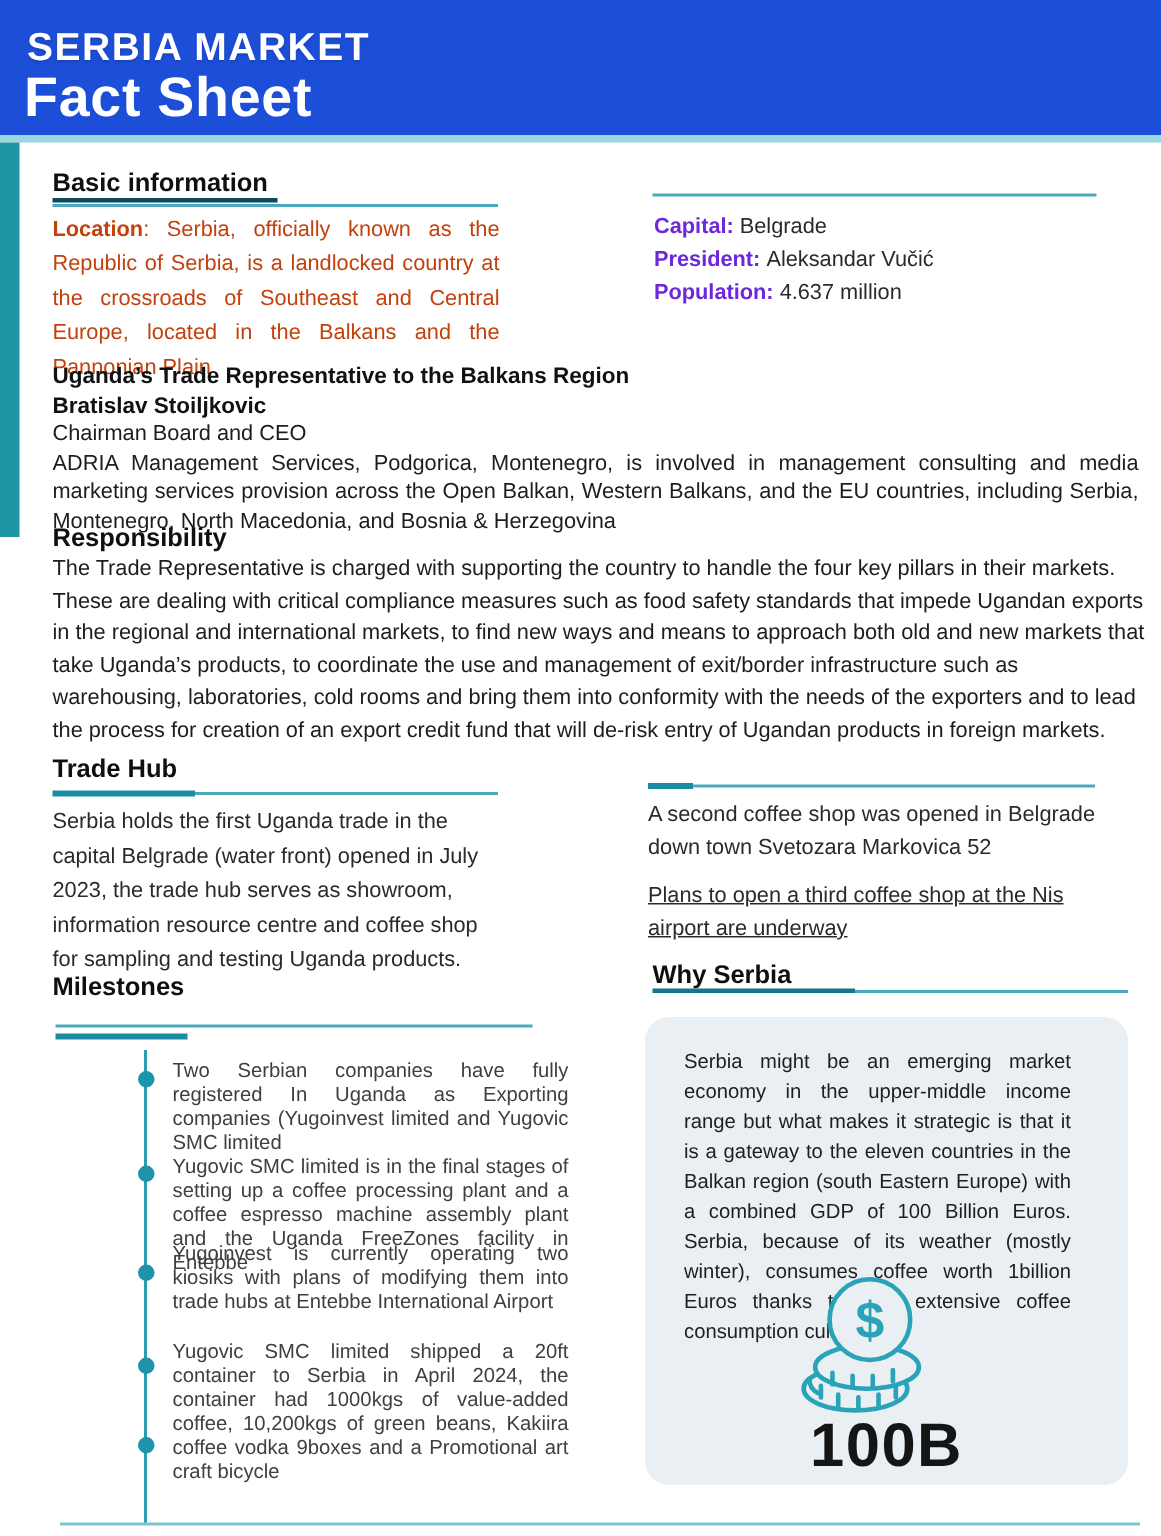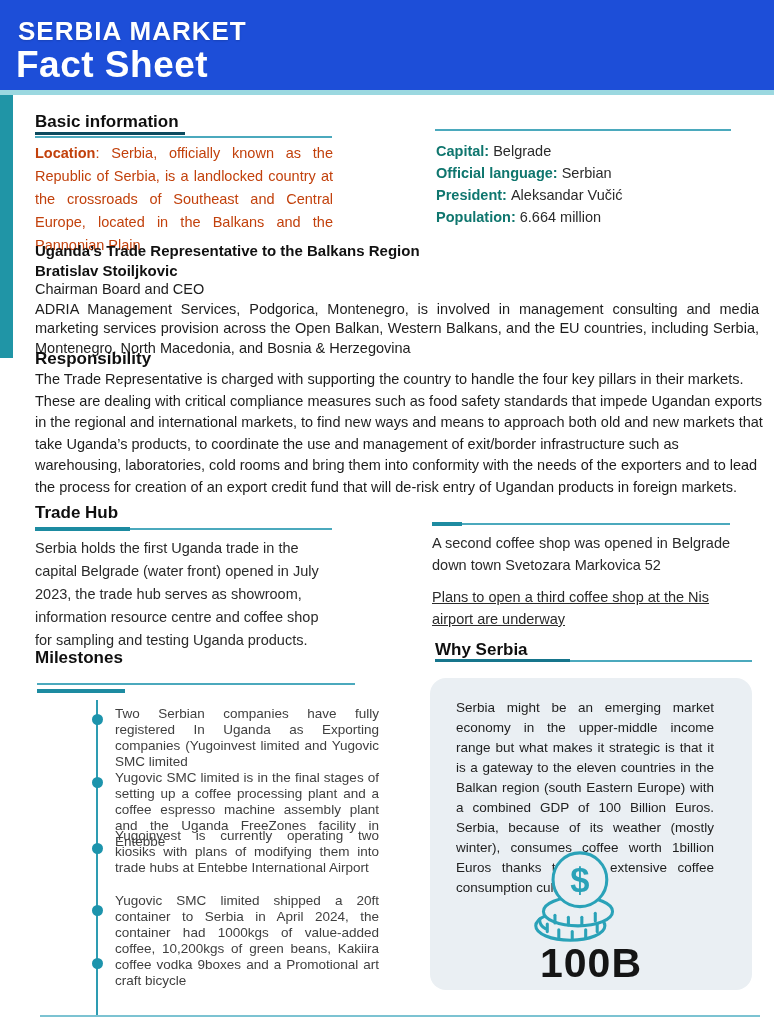--- a/index.html
+++ b/index.html
@@ -16,21 +16,21 @@
   
   .rule{position:absolute;}
 
   
   .h2{position:absolute;font-size:17px;font-weight:700;color:#0f0f0f;}
   .just{text-align:justify;}
 
   .loc{position:absolute;left:35px;top:142px;width:298px;font-size:14.5px;line-height:23px;color:#c2410c;}
   .facts{position:absolute;left:436px;top:140px;font-size:14.5px;line-height:22px;color:#2a2a2a;}
   .facts .val{margin-left:4px;font-weight:400;}
-  .facts b{font-weight:700;color:#0f766e;}
+  .facts b{font-weight:700;color:#6d28d9;}
 
   .rep{position:absolute;left:35px;top:241px;width:724px;font-size:14.5px;line-height:19.5px;color:#1d1d1d;}
   .rep .b15{font-weight:700;font-size:15px;color:#111;}
   .resp-head{position:absolute;left:35px;top:349px;font-size:17px;font-weight:700;color:#101010;}
   .resp{position:absolute;left:35px;top:369px;width:730px;font-size:14.5px;line-height:21.5px;color:#1d1d1d;}
 
   .th-left{position:absolute;left:35px;top:537px;width:304px;font-size:14.5px;line-height:23px;color:#2a2a2a;}
   .th-right-1{position:absolute;left:432px;top:532px;width:314px;font-size:14.5px;line-height:22px;color:#2a2a2a;}
   .th-right-2{position:absolute;left:432px;top:586px;width:314px;font-size:14.5px;line-height:22px;color:#2a2a2a;text-decoration:underline;}
 
@@ -63,23 +63,22 @@
   <div class="rule" style="left:35px;top:132px;width:150px;height:3px;background:#0c4a5e;"></div>
   <div class="rule" style="left:35px;top:136px;width:297px;height:2px;background:#4ba9bd;"></div>
   <div class="rule" style="left:435px;top:129px;width:296px;height:2px;background:#4ba9bd;"></div>
 
   <div class="loc just">
     <b>Location</b><span>: Serbia, officially known as the Republic of Serbia, is a landlocked country at the crossroads of Southeast and Central Europe, located in the Balkans and the Pannonian Plain</span>
   </div>
 
   <div class="facts">
     <div><b>Capital:</b><span class="val">Belgrade</span></div>
-    <div><b>Official language:</b><span class="val">Serbian</span></div>
     <div><b>President:</b><span class="val">Aleksandar Vučić</span></div>
-    <div><b>Population:</b><span class="val">6.664 million</span></div>
+    <div><b>Population:</b><span class="val">4.637 million</span></div>
   </div>
 
   <div class="rep just">
     <div class="b15">Uganda’s Trade Representative to the Balkans Region</div>
     <div class="b15">Bratislav Stoiljkovic</div>
     <div>Chairman Board and CEO</div>
     <div>ADRIA Management Services, Podgorica, Montenegro, is involved in management consulting and media marketing services provision across the Open Balkan, Western Balkans, and the EU countries, including Serbia, Montenegro, North Macedonia, and Bosnia &amp; Herzegovina</div>
   </div>
   <div class="resp-head">Responsibility</div>
   <div class="resp">The Trade Representative is charged with supporting the country to handle the four key pillars in their markets. These are dealing with critical compliance measures such as food safety standards that impede Ugandan exports in the regional and international markets, to find new ways and means to approach both old and new markets that take Uganda’s products, to coordinate the use and management of exit/border infrastructure such as warehousing, laboratories, cold rooms and bring them into conformity with the needs of the exporters and to lead the process for creation of an export credit fund that will de-risk entry of Ugandan products in foreign markets.</div>

